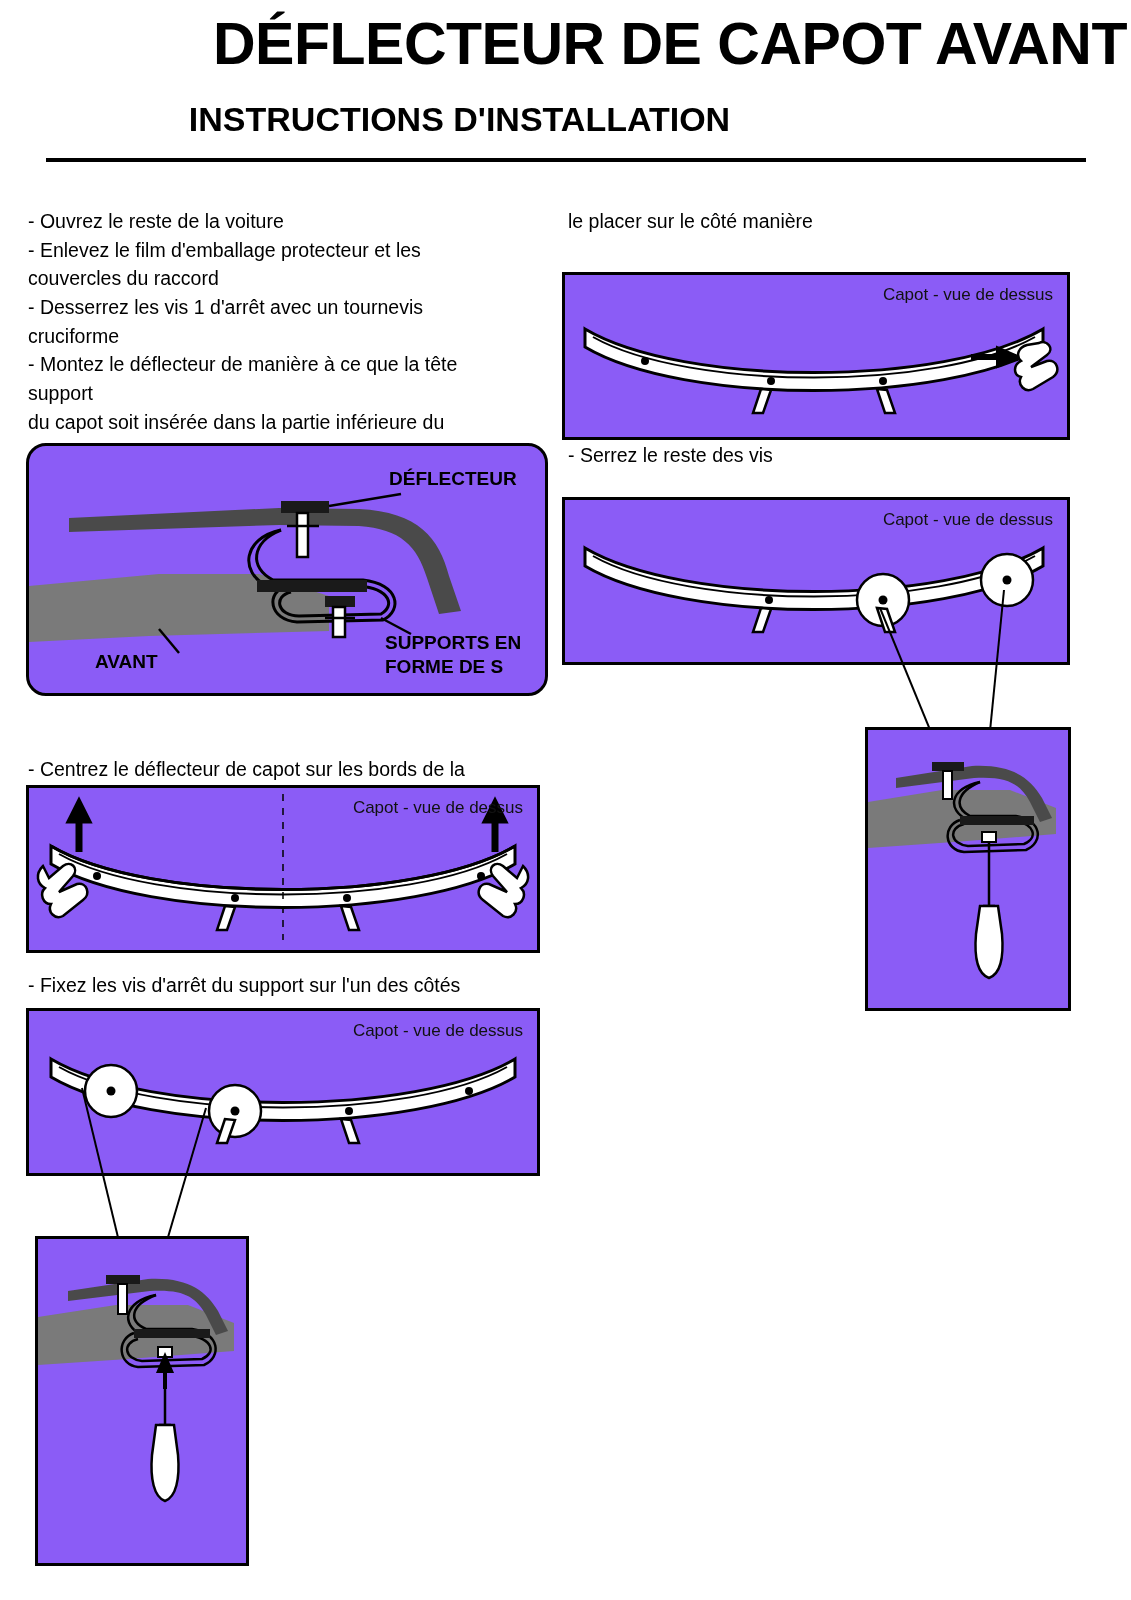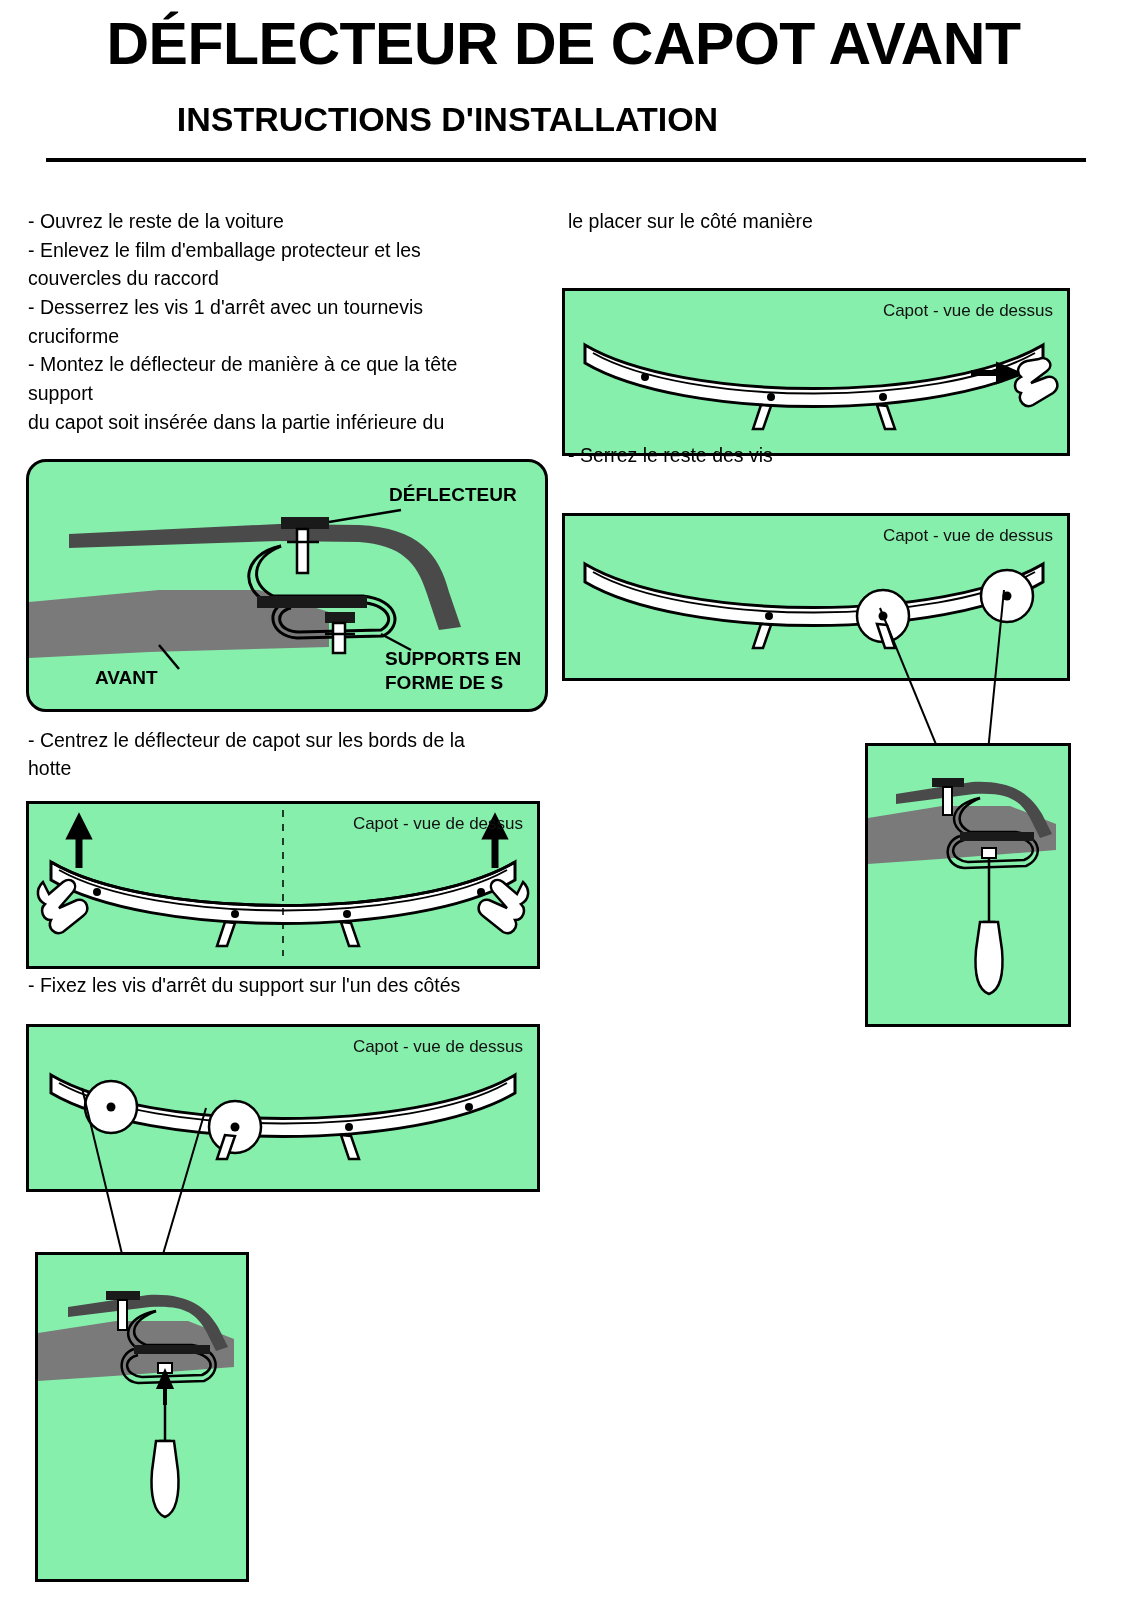--- a/index.html
+++ b/index.html
@@ -19,30 +19,30 @@
     position: relative;
     width: 1131px;
     height: 1600px;
   }
   
   .title {
     position: absolute;
     top: 14px;
     left: 0;
     width: 1127px;
-    text-align: center;
+    text-align: right;
     font-size: 59px;
     font-weight: bold;
     letter-spacing: -0.5px;
     line-height: 1.05;
   }
   .subtitle {
     position: absolute;
     top: 100px;
-    left: 0;
+    left: 12px;
     width: 895px;
     text-align: center;
     font-size: 34px;
     font-weight: bold;
     letter-spacing: 0px;
   }
   .rule {
     position: absolute;
     top: 158px;
     left: 46px;
@@ -64,23 +64,22 @@
   .caption {
     position: absolute;
     font-size: 19.5px;
     line-height: 1.42;
   }
   
   .frame {
     position: absolute;
     border: 3px solid #000;
     box-sizing: border-box;
-    background: #86efac;
+    background: #8b5cf6;
     overflow: hidden;
-    margin-top: 16px;
   }
   .fig-label {
     position: absolute;
     font-size: 17px;
     color: #111;
   }
   .tag {
     position: absolute;
     font-size: 19px;
     font-weight: bold;
@@ -133,21 +132,21 @@
       <line x1="300" y1="60" x2="372" y2="48" stroke="#000" stroke-width="2.5"></line>
 
       <line x1="352" y1="172" x2="382" y2="188" stroke="#000" stroke-width="2.5"></line>
     </svg>
     <div class="tag" style="top:22px; left:360px;">DÉFLECTEUR</div>
     <div class="tag" style="top:205px; left:66px;">AVANT</div>
     <div class="tag" style="top:186px; left:356px;">SUPPORTS EN</div>
     <div class="tag" style="top:210px; left:356px;">FORME DE S</div>
   </div>
 
-  <div class="caption" style="top:727px; left:28px; width:500px;">
+  <div class="caption" style="top:756px; left:28px; width:500px;">
     <div>- Centrez le déflecteur de capot sur les bords de la</div>
     <div>   hotte</div>
   </div>
 
   <div class="frame" style="top:785px; left:26px; width:514px; height:168px;">
     <svg width="508" height="162" viewBox="0 0 508 162">
 
       <path d="M22,58 C120,116 388,116 486,58 L486,76 C388,134 120,134 22,76 Z" fill="#fff" stroke="#000" stroke-width="3"></path>
       <path d="M22,58 C120,116 388,116 486,58" fill="none" stroke="#000" stroke-width="3"></path>
       <path d="M30,66 C126,120 382,120 478,66" fill="none" stroke="#000" stroke-width="2"></path>

